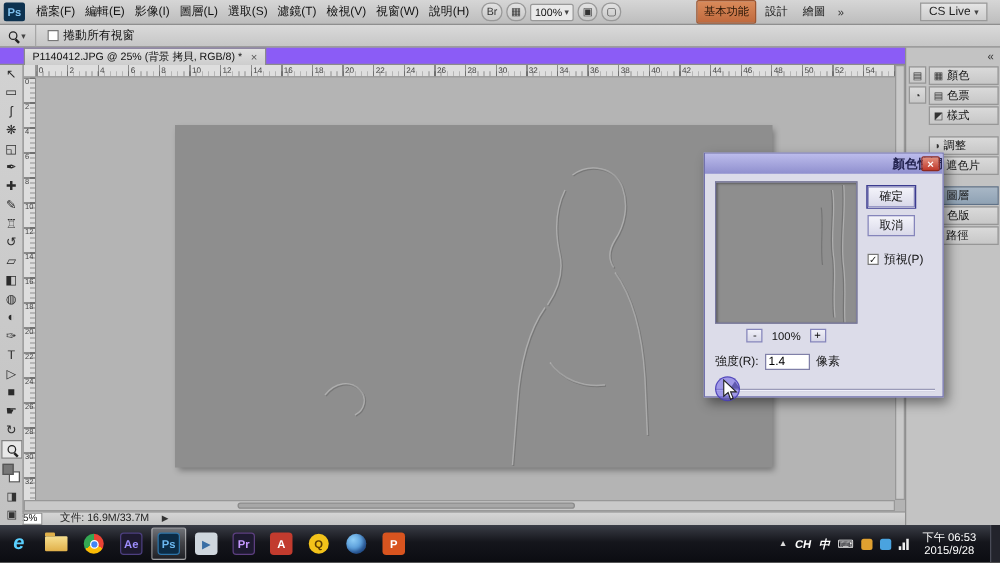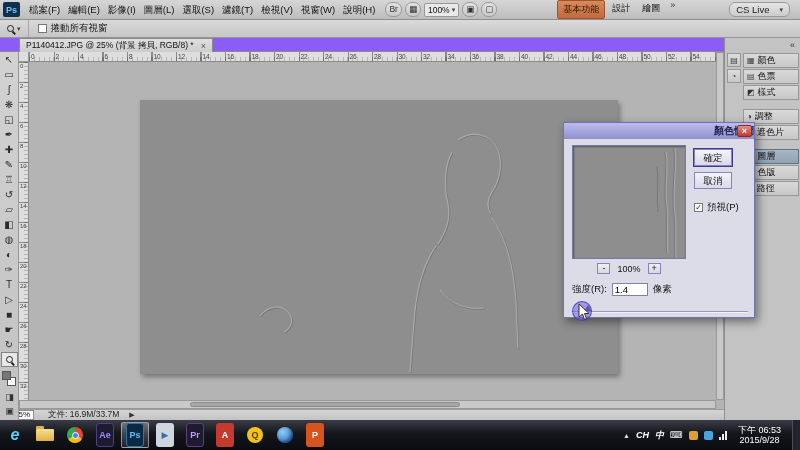--- a/index.html
+++ b/index.html
@@ -7,25 +7,25 @@
   #screen{position:relative;width:800px;height:450px;overflow:hidden;background:#b3b3b3;color:#111;}
 
   
   .menubar{position:absolute;left:0;top:0;width:800px;height:20px;background:linear-gradient(#d6d6d6,#bdbdbd);border-bottom:1px solid #8f8f8f;display:flex;align-items:center;z-index:10;}
   .ps-logo{flex:0 0 17px;height:15px;margin:0 5px 0 3px;background:#0d3250;color:#7fc0ee;font-size:9px;font-weight:bold;display:flex;align-items:center;justify-content:center;border-radius:2px;}
   .menus{display:flex;align-items:center;}
   .menu-item{font-size:9.5px;line-height:19px;padding:0 4px;white-space:nowrap;cursor:default;}
   .mb-icons{display:flex;align-items:center;gap:3px;margin-left:6px;}
   .mb-icon{font-size:8.5px;line-height:11px;padding:1px 3px;border:1px solid #999;border-radius:7px;background:linear-gradient(#e2e2e2,#c8c8c8);color:#333;}
   .mb-zoom{font-size:8.5px;padding:1px 3px;border:1px solid #999;border-radius:2px;background:#e9e9e9;display:flex;gap:2px;align-items:center;}
-  .workspaces{display:flex;align-items:flex-start;margin-left:60px;gap:2px;}
+  .workspaces{display:flex;align-items:center;margin-left:60px;gap:2px;}
   .ws{font-size:9px;padding:2px 5px;border-radius:2px;white-space:nowrap;}
   .ws.active{background:linear-gradient(#d98a5a,#c06a3e);border:1px solid #9c5530;color:#2a1708;}
   .ws-more{font-size:9px;padding:0 3px;color:#333;}
-  .cslive{margin-left:auto;margin-right:10px;display:flex;align-items:center;gap:10px;font-size:9.5px;color:#222;border:1px solid #9a9a9a;border-radius:6px;padding:1px 6px;background:linear-gradient(#e5e5e5,#cccccc);}
+  .cslive{margin-left:auto;margin-right:10px;display:flex;align-items:center;gap:3px;font-size:9.5px;color:#222;border:1px solid #9a9a9a;border-radius:0;padding:1px 6px;background:linear-gradient(#e5e5e5,#cccccc);}
   .car{font-size:7px;color:#444;}
 
   
   .optionsbar{position:absolute;left:0;top:20px;width:800px;height:18px;background:linear-gradient(#dadada,#c6c6c6);border-bottom:1px solid #949494;display:flex;align-items:center;font-size:9.5px;z-index:9;}
   .tool-badge{display:flex;align-items:center;gap:3px;padding:0 7px;border-right:1px solid #a6a6a6;height:100%;}
   .mag{display:inline-block;width:7px;height:7px;border:1.5px solid #222;border-radius:50%;position:relative;}
   .mag::after{content:"";position:absolute;width:4px;height:1.5px;background:#222;transform:rotate(45deg);right:-3px;bottom:-2px;}
   .ob-check{display:flex;align-items:center;gap:4px;margin-left:9px;}
   .cbx{width:9px;height:9px;border:1px solid #777;background:#fff;display:inline-flex;align-items:center;justify-content:center;font-size:8px;line-height:8px;color:#222;}
   .ob-buttons{display:flex;margin-left:12px;}
@@ -106,21 +106,21 @@
   .dlg-slider .thumb{position:absolute;left:12px;top:0;width:0;height:0;border-left:4px solid transparent;border-right:4px solid transparent;border-bottom:6px solid #50506e;}
 
   
   .cursor{position:absolute;left:572px;top:301px;width:22px;height:22px;z-index:60;pointer-events:none;}
   .cursor .halo{position:absolute;left:0;top:0;width:20px;height:20px;border-radius:50%;background:rgba(110,96,230,.55);border:1px solid rgba(70,60,180,.85);}
 
   
   .taskbar{position:absolute;left:0;top:420px;width:800px;height:30px;background:linear-gradient(#3a3d46,#15161c 45%,#0b0c11);display:flex;align-items:center;z-index:20;}
   .tb-app{width:28px;height:26px;margin:0 1px;display:flex;align-items:center;justify-content:center;border-radius:2px;border:1px solid transparent;}
   .tb-app.active{background:linear-gradient(rgba(255,255,255,.3),rgba(255,255,255,.08));border:1px solid rgba(255,255,255,.45);}
-  .ic-sq{width:18px;height:24px;border-radius:3px;display:flex;align-items:center;justify-content:center;font-size:9px;font-weight:bold;}
+  .ic-sq{width:18px;height:18px;border-radius:3px;display:flex;align-items:center;justify-content:center;font-size:9px;font-weight:bold;}
   .ic-ie{color:#5ad0ff;font-size:16px;font-weight:bold;font-style:italic;}
   .ic-folder{width:18px;height:12px;background:linear-gradient(#f7df8f,#e0b04a);border-radius:1px;position:relative;}
   .ic-folder::before{content:"";position:absolute;left:0;top:-3px;width:8px;height:3px;background:#e0b04a;border-radius:1px 1px 0 0;}
   .ic-chrome{width:16px;height:16px;border-radius:50%;background:conic-gradient(#ea4335 0 33%,#fbbc05 33% 66%,#34a853 66% 100%);display:flex;align-items:center;justify-content:center;}
   .ic-chrome i{display:block;width:7px;height:7px;border-radius:50%;background:#4285f4;border:1.5px solid #fff;}
   .ic-ae{background:#1e1a30;color:#9f8fff;border:1px solid #4d3f80;}
   .ic-ps{background:#0b2b45;color:#6cb8f0;border:1px solid #2d74a8;}
   .ic-media{background:#cfd6dd;color:#3a6ea5;}
   .ic-pr{background:#1e1a30;color:#c79aff;border:1px solid #5d3f80;}
   .ic-acr{background:#c23b2e;color:#fff;}

